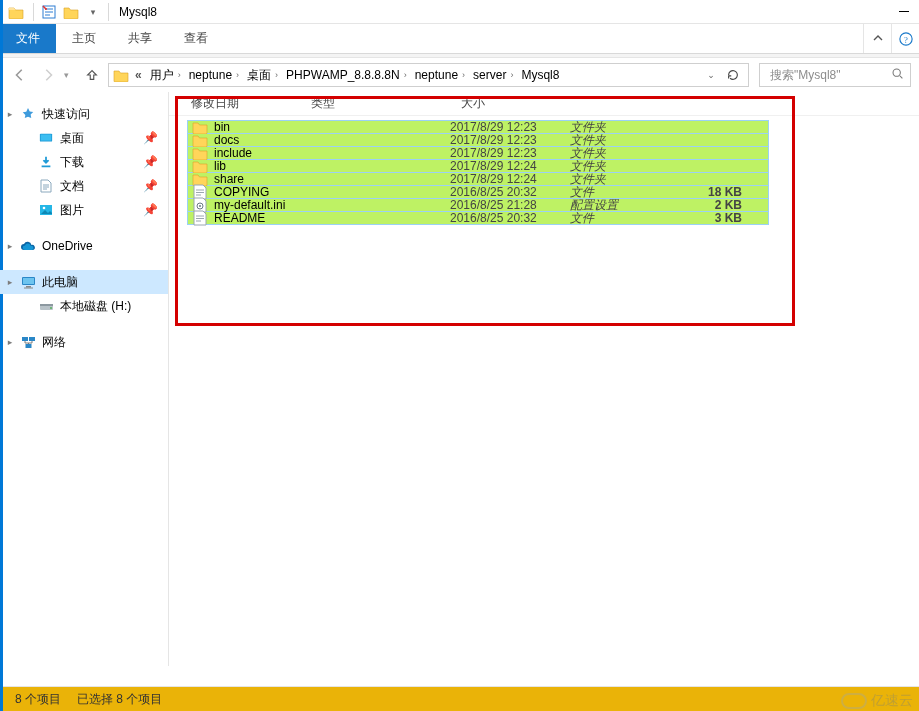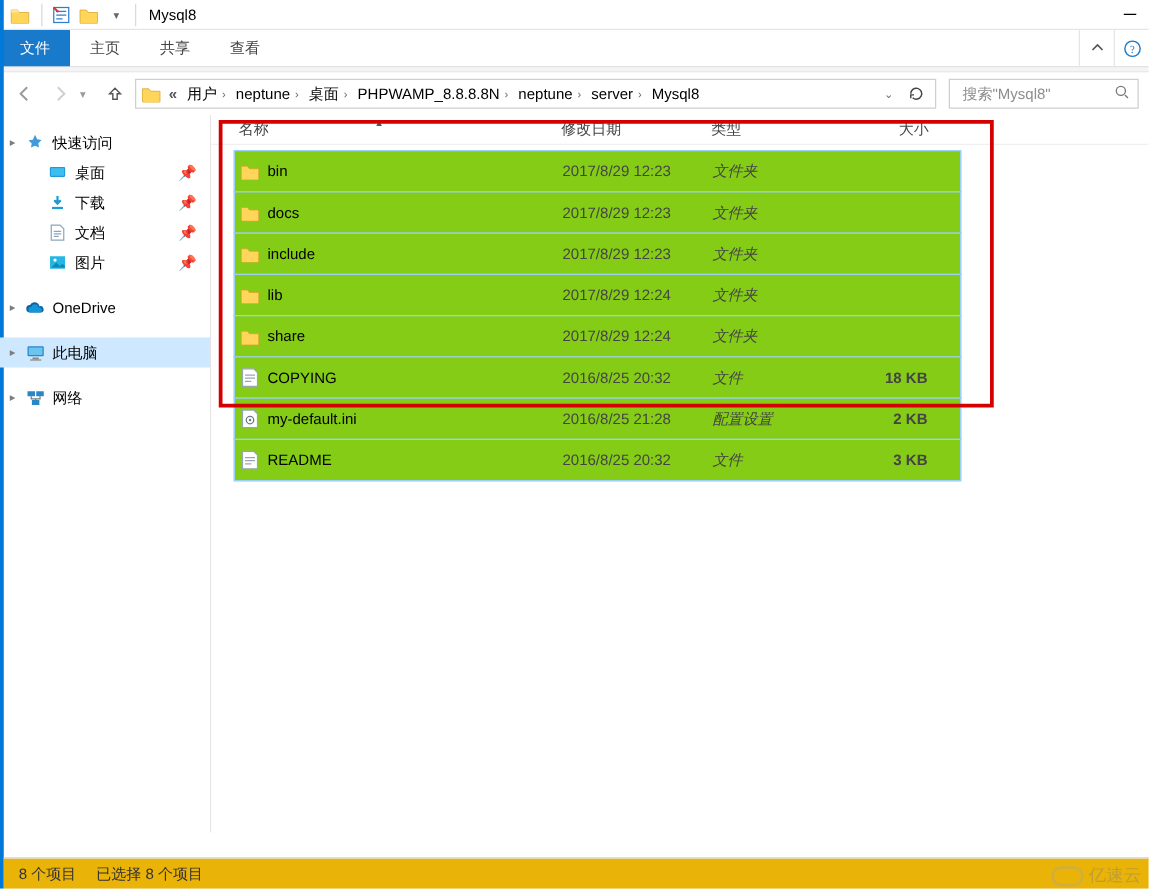--- a/index.html
+++ b/index.html
@@ -160,23 +160,23 @@
   .col-size  { width:72px; text-align:right; padding-right:8px; }
   .col-name .sort-ind { position:absolute; left:110px; top:-2px; font-size:9px; color:#555;}
 
   .file-list {
     padding:4px 12px 0 18px;
     width:612px;
   }
   .row {
     display:flex;
     align-items:center;
-    height:34px;
+    height:14px;
     font-size:12px;
-    background:#84cc16;
+    background:#bef264;
     border:1px solid #9bd1f5;
     margin-bottom:-1px;
   }
   .row .cell-name { width:262px; display:flex; align-items:center; gap:6px; padding-left:4px;}
   .row .cell-date { width:120px; color:#444; }
   .row .cell-type { width:110px; color:#444;font-style:italic; }
   .row .cell-size { width:70px; text-align:right; color:#444; padding-right:8px;font-weight:bold;}
   .file-ico { width:16px; height:16px; display:inline-flex; align-items:center; justify-content:center; }
 
   
@@ -417,42 +417,48 @@
       <span class="tree-icon">
           <svg width="15" height="13" viewBox="0 0 15 13">
             <rect x="1" y="1" width="13" height="8" rx="1" fill="#2a87c7"></rect>
             <rect x="2" y="2" width="11" height="6" fill="#6dc4ef"></rect>
             <rect x="5" y="10" width="5" height="1.5" fill="#888"></rect>
             <rect x="3" y="11.5" width="9" height="1" fill="#888"></rect>
           </svg>
         </span>
       <span>此电脑</span>
     </div>
+    <div class="tree-item child">
+      <span class="tree-icon">
+          <svg width="15" height="11" viewBox="0 0 15 11">
+            <rect x="1" y="3" width="13" height="6" rx="1" fill="#b9c3c9"></rect>
+            <rect x="1" y="3" width="13" height="2" fill="#8c98a0"></rect>
+            <circle cx="12" cy="7" r="0.9" fill="#4caf50"></circle>
+          </svg>
+        </span>
+      <span>本地磁盘 (H:)</span>
+    </div>
 
     <div class="sep-space"></div>
     <div class="tree-item">
       <span class="exp">▸</span>
       <span class="tree-icon">
           <svg width="15" height="13" viewBox="0 0 15 13">
             <rect x="1" y="1" width="6" height="4" fill="#2a87c7"></rect>
             <rect x="8" y="1" width="6" height="4" fill="#2a87c7"></rect>
             <rect x="4.5" y="8" width="6" height="4" fill="#2a87c7"></rect>
             <path d="M4 5v2h7V5M7.5 7v1" stroke="#7a7a7a" fill="none"></path>
           </svg>
         </span>
       <span>网络</span>
     </div>
   </div>
 
   <div class="content">
     <div class="col-headers">
-      <div class="col-name">
-        <span>名称</span>
-        <span class="sort-ind">▴</span>
-      </div>
       <div class="col-date">修改日期</div>
       <div class="col-type">类型</div>
       <div class="col-size">大小</div>
     </div>
 
     <div class="file-list" id="file-list">
         <div class="row">
           <div class="cell-name">
             <span class="file-ico">
               <svg class="svg-folder" viewBox="0 0 16 14">

